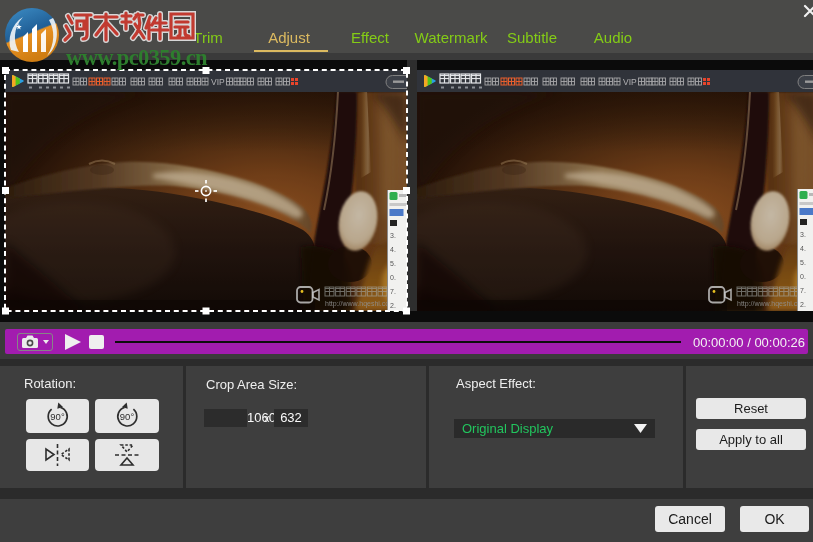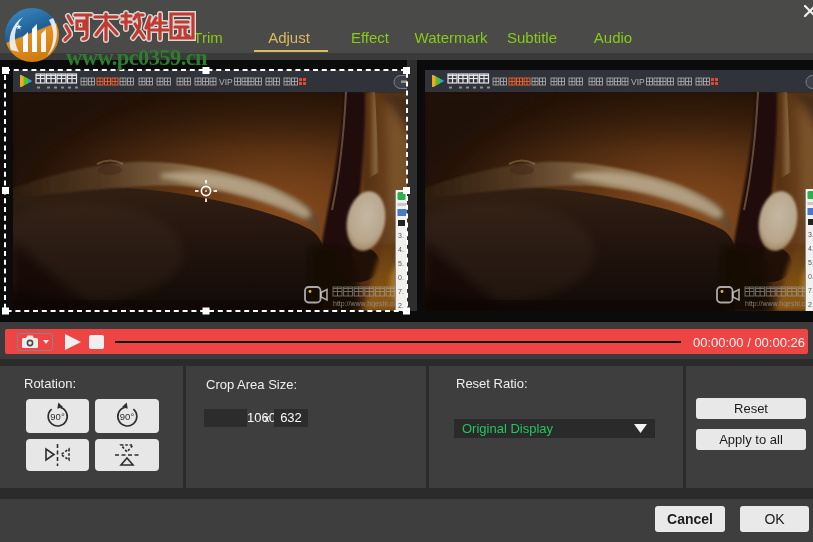--- a/index.html
+++ b/index.html
@@ -10,31 +10,31 @@
 
   
   #tabbar { position:absolute; left:0; top:0; width:813px; height:53px; background:#4a4a48; }
   .tab { position:absolute; top:29px; width:120px; text-align:center; font-size:15px; color:#84cc16; }
   #underline { position:absolute; left:254px; top:50px; width:74px; height:2px; background:#dcba60; }
 
   
   #videoarea { position:absolute; left:0; top:53px; width:813px; height:269px; background:#0b0b0b; }
   #topstrip { position:absolute; left:0; top:0; width:813px; height:7px; background:#3a3a3a; }
   #gapstrip { position:absolute; left:407px; top:7px; width:10px; height:251px; background:#2e2e2e; }
-  .pane { position:absolute; top:17px; height:241px; overflow:hidden; background:#17120d;margin-left:8px; }
+  .pane { position:absolute; top:17px; height:241px; overflow:hidden; background:#17120d; }
   #paneL { left:5px;  width:402px; }
   #paneR { left:417px; width:396px; }
   .chrome { position:absolute; left:0; top:0; width:402px; height:22px; background:#30333a; }
   .vid { position:absolute; left:0; top:22px; width:402px; height:219px; }
   .popup { position:absolute; right:0; top:120px; bottom:0; width:20px; background:#f1f1ef; border-left:1px solid #8a8a8a; overflow:hidden; }
   #paneR .popup { width:16px; top:119px; }
 
   
   #ctrlbar { position:absolute; left:0; top:322px; width:813px; height:37px; background:#3b3b3b; }
-  #ctrlinner { position:absolute; left:5px; top:7px; width:803px; height:25px; background:#ef4444; border-radius:2px; }
+  #ctrlinner { position:absolute; left:5px; top:7px; width:803px; height:25px; background:#a21caf; border-radius:2px; }
   #cambtn { position:absolute; left:12px; top:4px; width:36px; height:18px; border:1px solid #868686; border-radius:3px; }
   #track { position:absolute; left:110px; top:12px; width:566px; height:2px; background:#0d0d0d; }
   #timetxt { position:absolute; right:3px; top:6px; font-size:13px; color:#f2f2f2; }
 
   
   #midline1 { position:absolute; left:0; top:359px; width:813px; height:7px; background:#2b2b2b; }
   #panel { position:absolute; left:0; top:366px; width:813px; height:122px; background:#3e3e3e; }
   .vdiv { position:absolute; top:0; width:3px; height:122px; background:#2b2b2b; }
   .plabel { position:absolute; font-size:13px; color:#efefef; }
   .rotbtn { position:absolute; background:#e7e7e7; border-radius:4px; }
@@ -437,34 +437,34 @@
       <polygon points="26,26 38,26 32,19"></polygon>
      </g>
         </svg>
     </div>
 
     <div class="plabel" style="left:206px; top:11px;">Crop Area Size:</div>
     <div class="inp" style="left:204px; top:43px; width:37px;padding-left:43px;">1060</div>
     <div class="plabel" style="left:264px; top:46px; font-size:11px;">x</div>
     <div class="inp" style="left:274px; top:43px; width:34px;">632</div>
 
-    <div class="plabel" style="left:456px; top:10px;">Reset Ratio:</div>
+    <div class="plabel" style="left:456px; top:10px;">Aspect Effect:</div>
     <div id="dropdown"><span style="margin-left:8px;">Original Display</span>
       <svg class="abs" style="right:8px; top:5px;" width="13" height="9" viewBox="0 0 13 9">
           <polygon points="0,0 13,0 6.5,9" fill="#f2f2f2"></polygon>
         </svg>
     </div>
 
     <div class="litebtn" style="top:32px;">Reset</div>
     <div class="litebtn" style="top:63px;">Apply to all</div>
   </div>
 
   <div id="midline2"></div>
   <div id="botbar">
-    <div class="botbtn" style="left:655px; width:70px;font-weight:bold;">Cancel</div>
+    <div class="botbtn" style="left:655px; width:70px;">Cancel</div>
     <div class="botbtn" style="left:740px; width:69px;">OK</div>
   </div>
 
 <svg id="sitewm" style="position:absolute; left:3px; top:6px; pointer-events:none" width="240" height="64" viewBox="0 0 240 64">
    <defs>
     <linearGradient id="lgball" x1="0" y1="0" x2="0.4" y2="1">
      <stop offset="0" stop-color="#3e8ec6"></stop>
           <stop offset="0.55" stop-color="#1f5e96"></stop>
      <stop offset="0.58" stop-color="#e89122"></stop>
           <stop offset="1" stop-color="#cf7d12"></stop>

